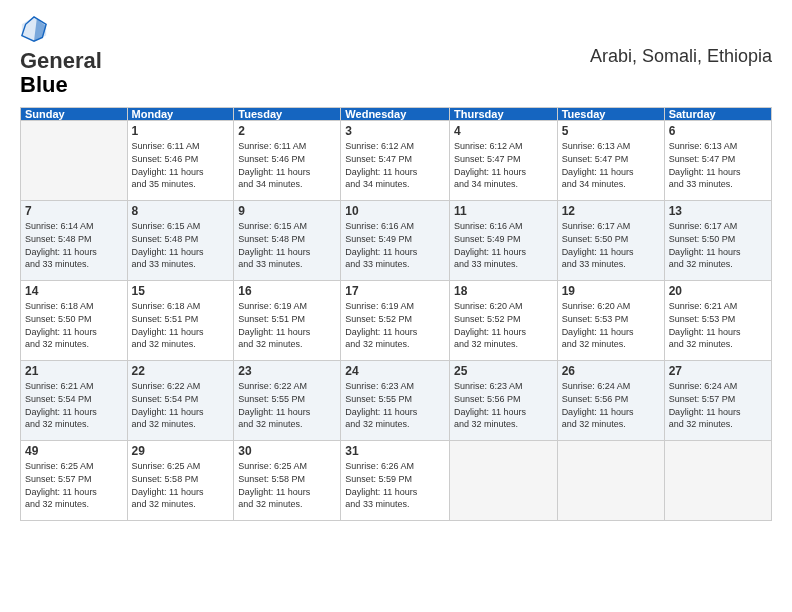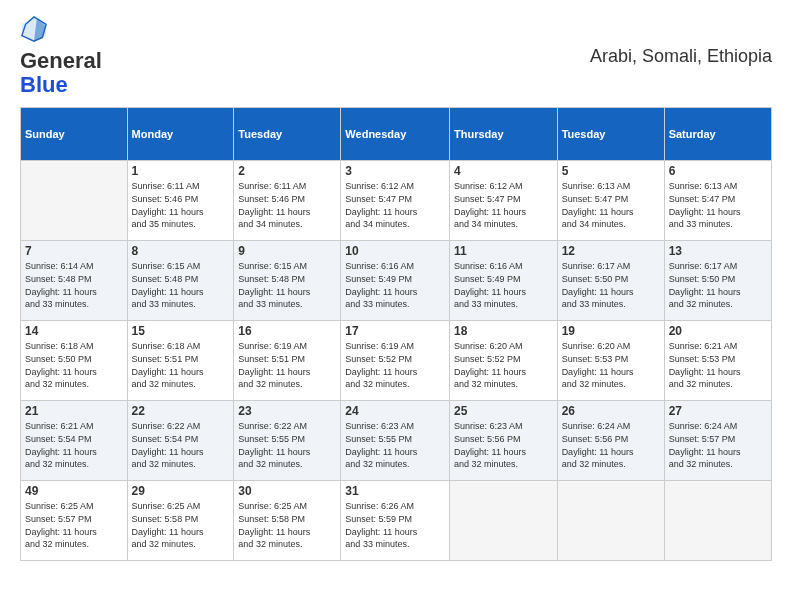--- a/index.html
+++ b/index.html
@@ -25,21 +25,21 @@
     .logo {
       display: flex;
       align-items: center;
     }
     .logo-text {
       font-size: 22px;
       font-weight: bold;
       line-height: 1.1;
     }
     .logo-general { color: #333; }
-    .logo-blue { color: #1d4ed8; }
+    .logo-blue { color: #000000; }
     .logo-icon {
       width: 28px;
       height: 28px;
       margin-bottom: 2px;
     }
     .title-block {
       text-align: right;
     }
     .month-title {
       font-size: 32px;
@@ -51,21 +51,21 @@
       color: #333;
     }
     .calendar {
       width: 100%;
       border-collapse: collapse;
       font-size: 10px;
     }
     .calendar th {
       background: #1565c0;
       color: #fff;
-      padding: 20px 4px;
+      padding: 0 4px;
       text-align: left;
       font-size: 11px;
       font-weight: bold;
       border: 1px solid #ccc;
     }
     .calendar td {
       border: 1px solid #ccc;
       vertical-align: top;
       padding: 3px 4px;
       width: 113px;

